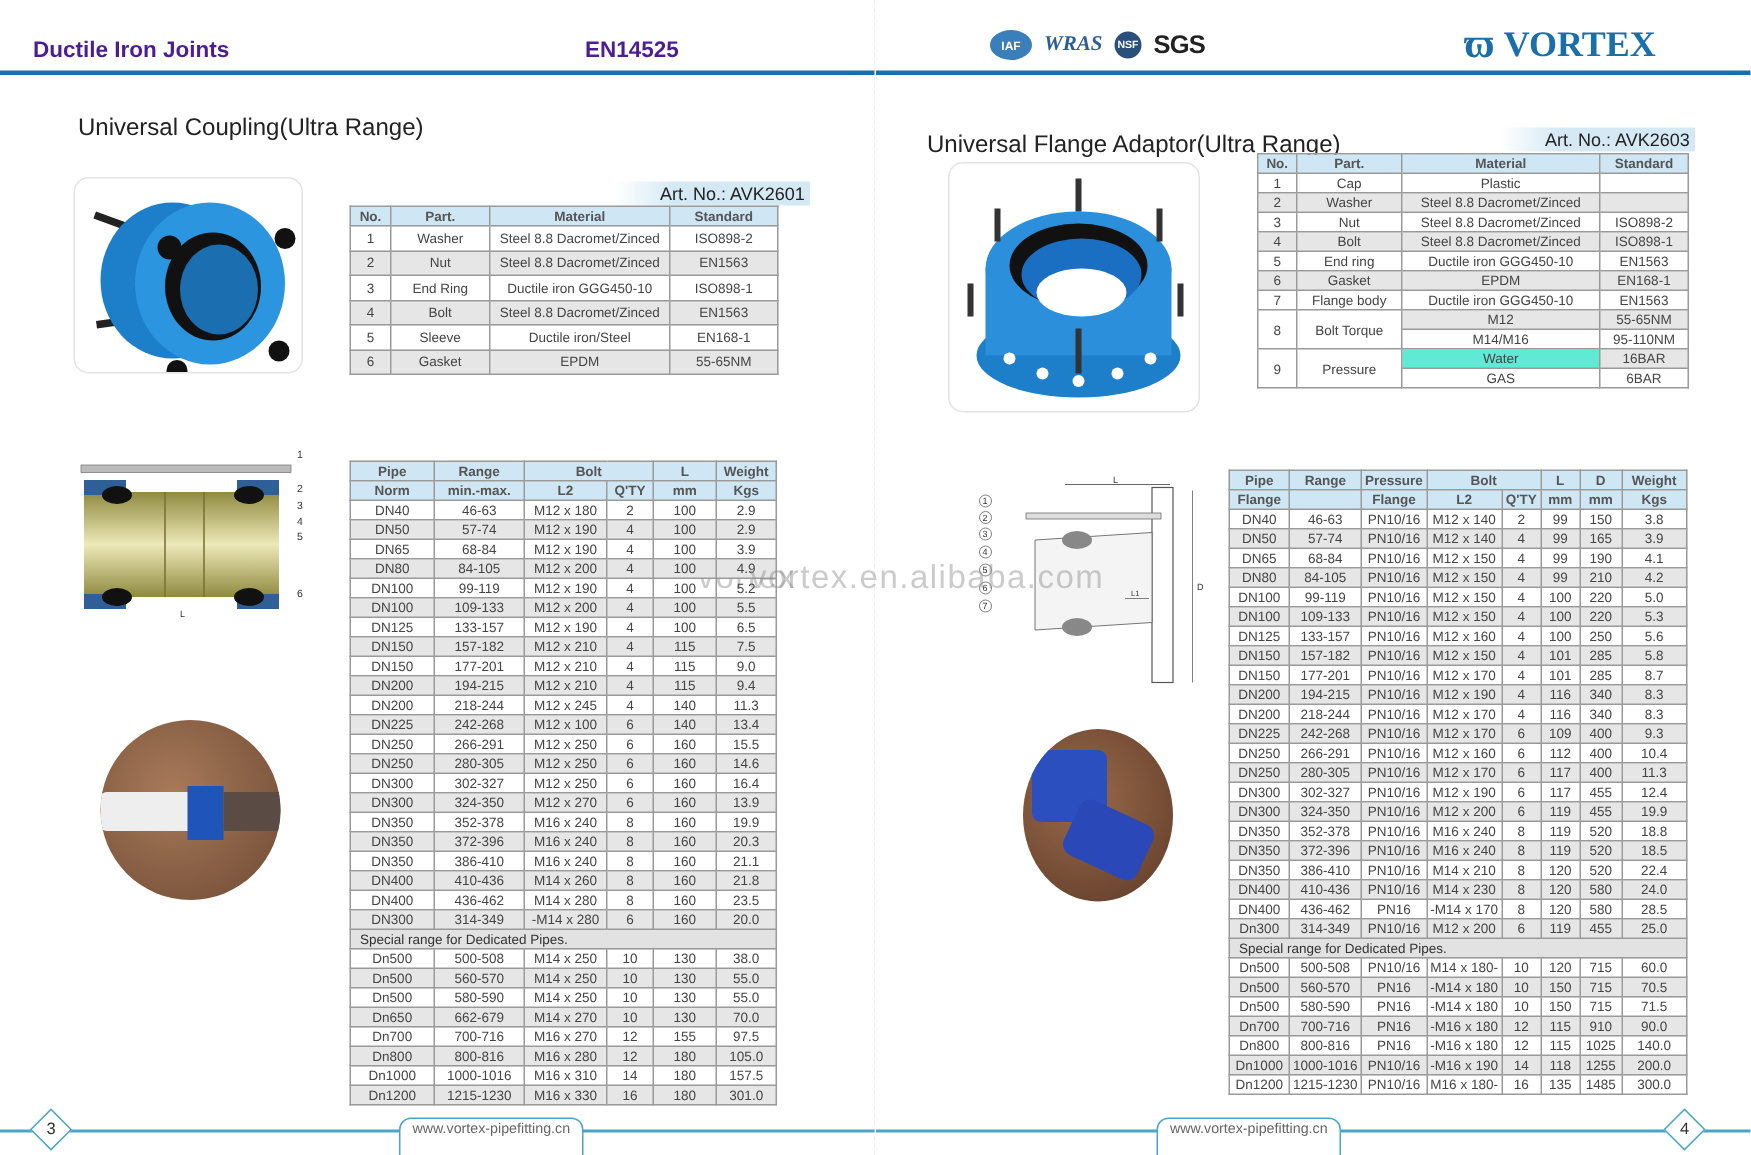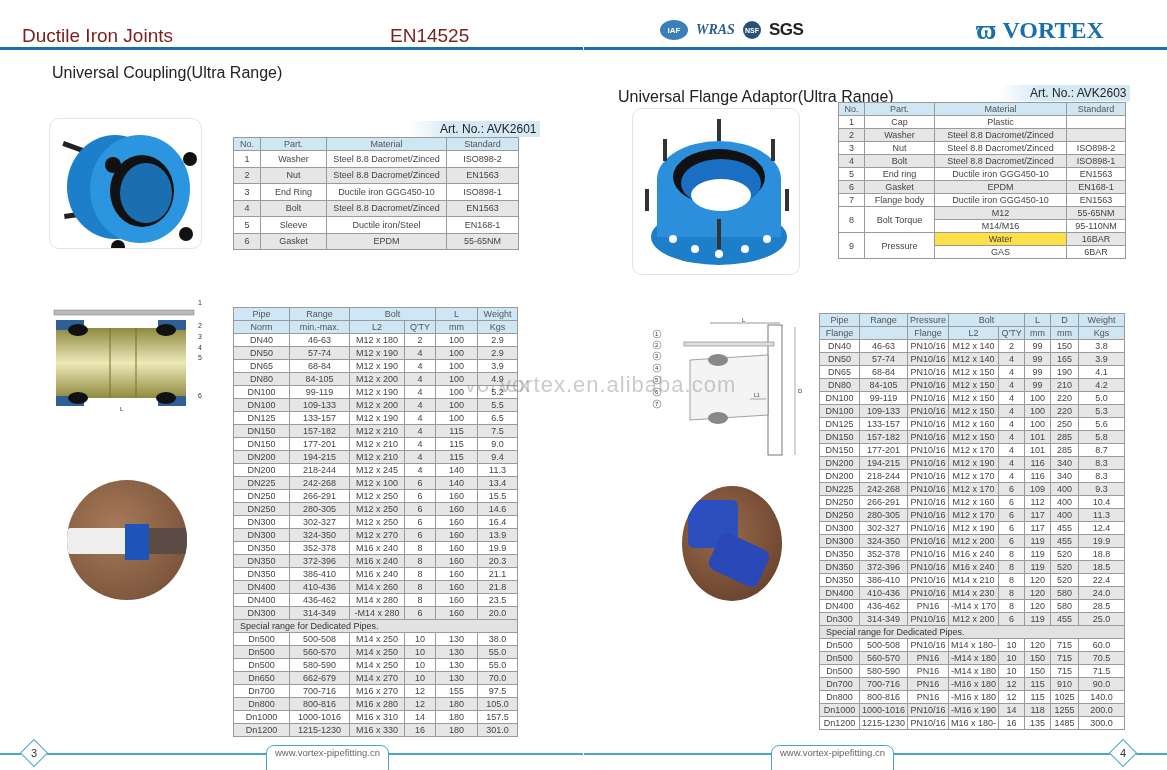--- a/index.html
+++ b/index.html
@@ -2,26 +2,26 @@
 <html><head>
 <meta charset="utf-8">
 <style>
 *{box-sizing:border-box;margin:0;padding:0;}
 html,body{width:1167px;height:770px;background:#fff;overflow:hidden;font-family:"Liberation Sans",sans-serif;color:#333;}
 .page{position:absolute;top:0;height:770px;background:#fff;}
 #left{left:0;width:583px;}
 #right{left:584px;width:583px;}
 .spine{position:absolute;left:582px;top:0;width:2px;height:770px;border-left:1px dashed #bbb;}
 .hdr-line{position:absolute;top:47px;height:3px;background:#1a6faa;}
-.hdr-title{position:absolute;top:25px;font-weight:normal;font-size:19px;color:#7f1d1d;}
+.hdr-title{position:absolute;top:25px;font-weight:bold;font-size:15px;color:#4c1d95;}
 .sec-title{position:absolute;font-size:16px;color:#222;}
 .artno{position:absolute;font-size:12px;color:#222;background:linear-gradient(to right,#fff,#d5e9f5 30%);padding:1px 3px 1px 30px;}
 table{border-collapse:collapse;position:absolute;font-size:9px;color:#444;}
 td,th{border:1px solid #9a9a9a;text-align:center;font-weight:normal;height:13px;padding:0 2px;white-space:nowrap;}
-th{background:#cfe6f4;color:#555;}
+th{background:#cfe6f4;color:#555;font-weight:bold;}
 tr.alt td{background:#e6e6e6;}
 td.note{text-align:left;padding-left:6px;background:#e2e2e2;color:#333;}
 .ptable td{height:16.5px;}
 .photo{position:absolute;border-radius:10px;border:1px solid #e3e3e3;background:#fff;overflow:hidden;}
 .circle{position:absolute;border-radius:50%;overflow:hidden;}
 .footer-line{position:absolute;top:753px;height:1.5px;background:#4aa6c9;}
 .pnum{position:absolute;top:743px;width:20px;height:20px;transform:rotate(45deg);border:1.5px solid #4aa6c9;background:#fff;}
 .pnum span{display:block;transform:rotate(-45deg);text-align:center;line-height:18px;font-size:11px;color:#333;}
 .url{position:absolute;top:745px;height:33px;border:1.5px solid #4aa6c9;border-radius:8px;background:#fff;font-size:9.5px;color:#666;padding:0 8px;line-height:14px;}
 .logos{position:absolute;top:20px;display:flex;align-items:center;gap:8px;}
@@ -35,21 +35,21 @@
 </head>
 <body>
 
 <div class="spine"></div>
 
 <div class="page" id="left">
   <div class="hdr-title" style="left:22px;">Ductile Iron Joints</div>
   <div class="hdr-title" style="left:390px;">EN14525</div>
   <div class="hdr-line" style="left:0;width:583px;"></div>
 
-  <div class="sec-title" style="left:52px;top:64px;text-align:right;">Universal Coupling(Ultra Range)</div>
+  <div class="sec-title" style="left:52px;top:77px;text-align:right;">Universal Coupling(Ultra Range)</div>
 
   <div class="photo" style="left:49px;top:118px;width:153px;height:131px;">
     <svg width="153" height="131" viewBox="0 0 153 131">
       <rect x="14" y="22" width="70" height="5" fill="#222" transform="rotate(20 14 22)"></rect>
       <rect x="14" y="95" width="60" height="5" fill="#222" transform="rotate(-8 14 95)"></rect>
       <ellipse cx="65" cy="68" rx="48" ry="52" fill="#1d7fc9"></ellipse>
       <ellipse cx="90" cy="70" rx="50" ry="54" fill="#2b95e0"></ellipse>
       <ellipse cx="92" cy="72" rx="32" ry="36" fill="#111"></ellipse>
       <ellipse cx="96" cy="74" rx="26" ry="30" fill="#1b6fb0"></ellipse>
       <circle cx="63" cy="46" r="8" fill="#111"></circle>
@@ -517,21 +517,21 @@
           <td class="" style="background:#e6e6e6">M12</td>
           <td style="background:#e6e6e6">55-65NM</td>
         </tr>
       <tr>
           <td>M14/M16</td>
           <td>95-110NM</td>
         </tr>
       <tr>
           <td rowspan="2">9</td>
           <td rowspan="2">Pressure</td>
-          <td style="background:#fde047">Water</td>
+          <td style="background:#5eead4">Water</td>
           <td style="background:#e6e6e6">16BAR</td>
         </tr>
       <tr>
           <td>GAS</td>
           <td>6BAR</td>
         </tr>
     </tbody>
   </table>
 
   <div style="position:absolute;left:66px;top:315px;width:160px;height:150px;">

